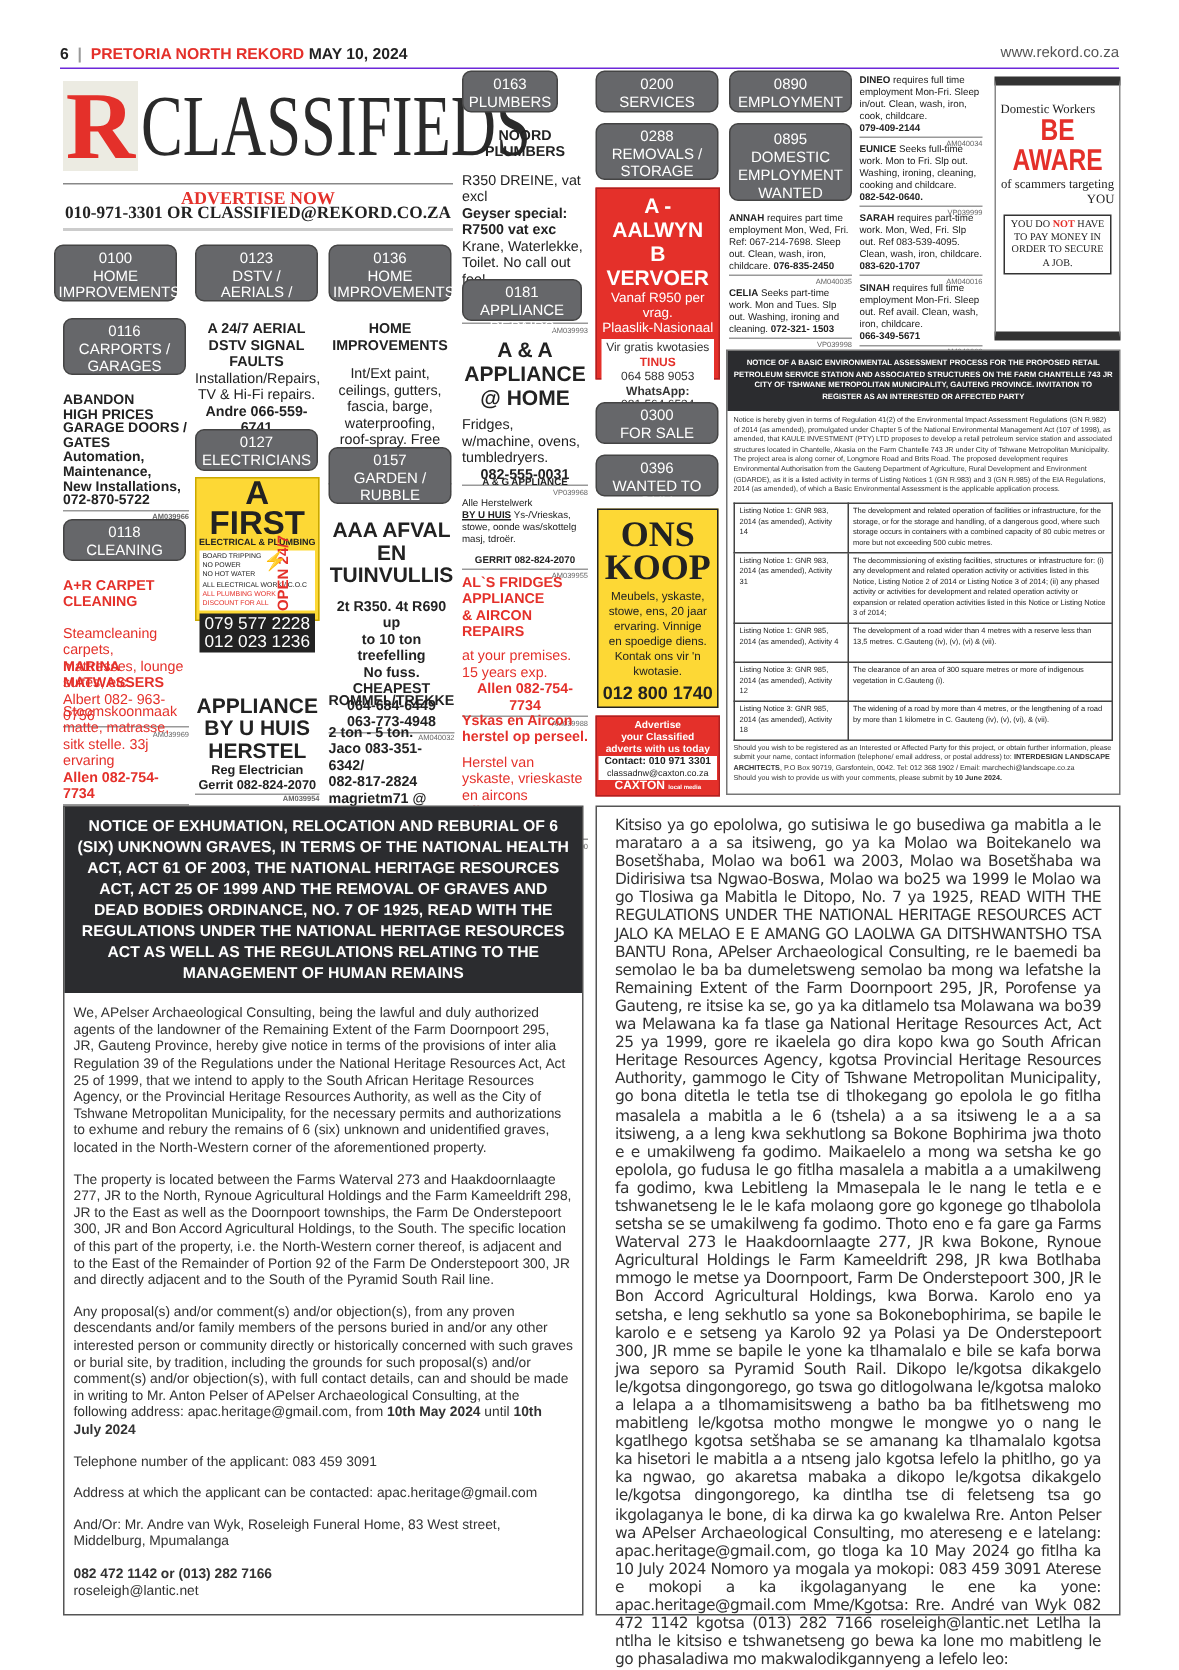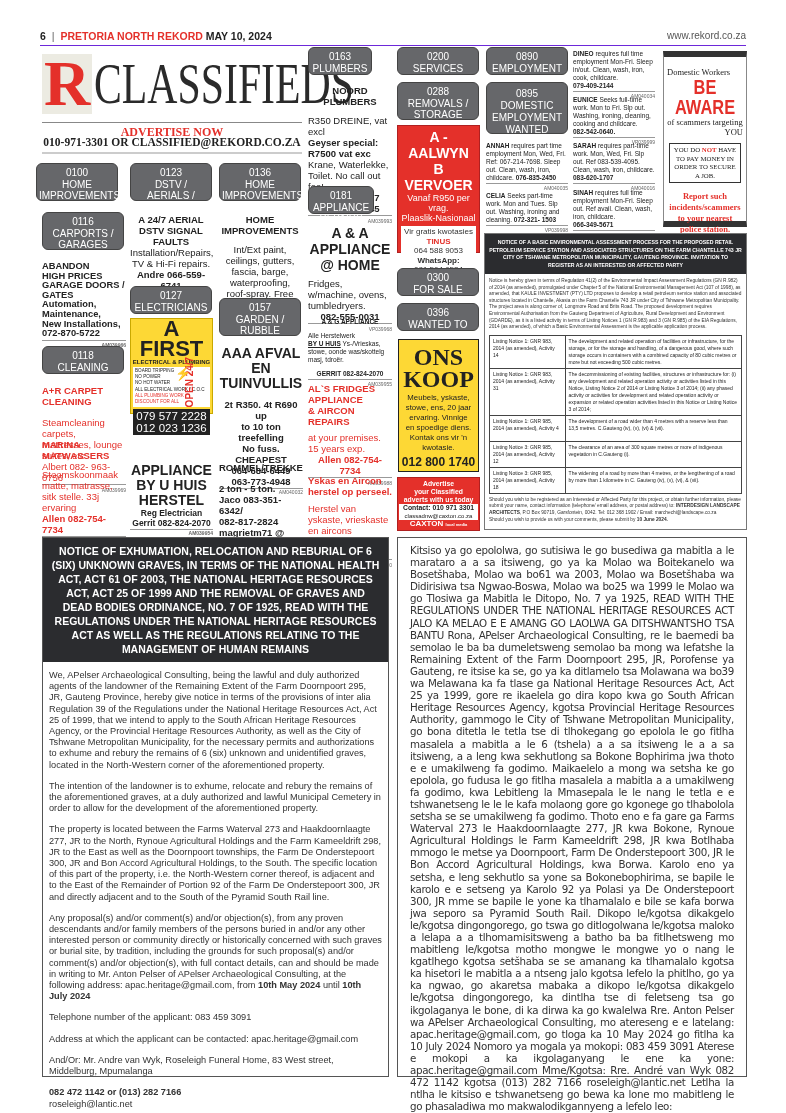--- a/index.html
+++ b/index.html
@@ -176,21 +176,21 @@
   <div class="ctr" style="font-weight:bold">NOORD</div>
   <div class="ctr" style="font-weight:bold;margin-bottom:8px">PLUMBERS</div>
   <div>R350 DREINE, vat excl</div>
   <div style="font-weight:bold">Geyser special:</div>
   <div style="font-weight:bold">R7500 vat exc</div>
   <div>Krane, Waterlekke, Toilet. No call out fee!</div>
   <div class="ctr" style="font-weight:bold">079-342-9817</div>
   <div class="ctr" style="font-weight:bold">082-053-1445</div>
   <div class="ref">AM039993</div>
 </div>
-<div class="abs cat" style="left:308px;top:186px;width:66px;height:28px">
+<div class="abs cat" style="left:308px;top:186px;width:80px;height:28px">
   <span>0181</span>
   <span>APPLIANCE REPAIRS</span>
 </div>
 <div class="abs ctr" style="left:308px;top:225px;width:84px;font-weight:bold;font-size:14px;line-height:16px">
   <div>A &amp; A</div>
   <div>APPLIANCE</div>
   <div>@ HOME</div>
 </div>
 <div class="abs ad" style="left:308px;top:278px;width:84px">
   <div>Fridges, w/machine, ovens, tumbledryers.</div>
@@ -307,21 +307,20 @@
 </div>
 
 <div class="abs" style="left:663px;top:51px;width:84px;height:176px;border:1px solid #888;border-top:6px solid #333;border-bottom:6px solid #333;font-family:'Liberation Serif',serif;text-align:center;background:#fff">
   <div style="font-size:8.5px;margin-top:10px;text-align:left;padding-left:3px">Domestic Workers</div>
   <div class="red" style="font-family:'Liberation Sans',sans-serif;font-weight:bold;font-size:20px;line-height:20px;transform:scaleX(.82)">BE AWARE</div>
   <div style="font-size:8.5px">of scammers targeting</div>
   <div style="font-size:8.5px;text-align:right;padding-right:3px">YOU</div>
   <div style="border:1px solid #333;margin:6px 5px;font-size:6.8px;line-height:8.5px;padding:2px">
     <span>YOU DO</span> <b class="red">NOT</b> <span>HAVE TO PAY MONEY IN ORDER TO SECURE A JOB.</span>
   </div>
-  <div class="red" style="font-weight:bold;font-size:8.5px;line-height:11px;padding:2px 3px">Report such incidents/scammers to your nearest police station.</div>
 </div>
 
 <div class="abs" style="left:484px;top:233px;width:263px;height:297px;border:1px solid #777">
   <div class="notice-hdr" style="font-size:5.2px;line-height:7.5px">NOTICE OF A BASIC ENVIRONMENTAL ASSESSMENT PROCESS FOR THE PROPOSED RETAIL PETROLEUM SERVICE STATION AND ASSOCIATED STRUCTURES ON THE FARM CHANTELLE 743 JR CITY OF TSHWANE METROPOLITAN MUNICIPALITY, GAUTENG PROVINCE. INVITATION TO REGISTER AS AN INTERESTED OR AFFECTED PARTY</div>
   <div class="small" style="font-size:4.8px;line-height:6.6px;padding:4px 4px">Notice is hereby given in terms of Regulation 41(2) of the Environmental Impact Assessment Regulations (GN R.982) of 2014 (as amended), promulgated under Chapter 5 of the National Environmental Management Act (107 of 1998), as amended, that KAULE INVESTMENT (PTY) LTD proposes to develop a retail petroleum service station and associated structures located in Chantelle, Akasia on the Farm Chantelle 743 JR under City of Tshwane Metropolitan Municipality. The project area is along corner of, Longmore Road and Brits Road. The proposed development requires Environmental Authorisation from the Gauteng Department of Agriculture, Rural Development and Environment (GDARDE), as it is a listed activity in terms of Listing Notices 1 (GN R.983) and 3 (GN R.985) of the EIA Regulations, 2014 (as amended), of which a Basic Environmental Assessment is the applicable application process.</div>
   <div style="padding:0 4px">
     <table class="lt">
       <tbody>
           <tr>
             <td style="width:30%;height:28px">Listing Notice 1: GNR 983, 2014 (as amended), Activity 14</td>
@@ -349,21 +348,20 @@
   <div class="small" style="font-size:4.8px;line-height:6.6px;padding:3px 4px">
     <span>Should you wish to be registered as an Interested or Affected Party for this project, or obtain further information, please submit your name, contact information (telephone/ email address, or postal address) to:</span> <b>INTERDESIGN LANDSCAPE ARCHITECTS</b><span>, P.O Box 90719, Garsfontein, 0042. Tel: 012 368 1902 / Email: marchechi@landscape.co.za</span><br>
     <span>Should you wish to provide us with your comments, please submit by</span> <b>10 June 2024.</b>
   </div>
 </div>
 
 <div class="abs" style="left:42px;top:537px;width:347px;height:540px;border:1px solid #555">
   <div class="exh-hdr">NOTICE OF EXHUMATION, RELOCATION AND REBURIAL OF 6 (SIX) UNKNOWN GRAVES, IN TERMS OF THE NATIONAL HEALTH ACT, ACT 61 OF 2003, THE NATIONAL HERITAGE RESOURCES ACT, ACT 25 OF 1999 AND THE REMOVAL OF GRAVES AND DEAD BODIES ORDINANCE, NO. 7 OF 1925, READ WITH THE REGULATIONS UNDER THE NATIONAL HERITAGE RESOURCES ACT AS WELL AS THE REGULATIONS RELATING TO THE MANAGEMENT OF HUMAN REMAINS</div>
   <div class="exh-body">
     <p>We, APelser Archaeological Consulting, being the lawful and duly authorized agents of the landowner of the Remaining Extent of the Farm Doornpoort 295, JR, Gauteng Province, hereby give notice in terms of the provisions of inter alia Regulation 39 of the Regulations under the National Heritage Resources Act, Act 25 of 1999, that we intend to apply to the South African Heritage Resources Agency, or the Provincial Heritage Resources Authority, as well as the City of Tshwane Metropolitan Municipality, for the necessary permits and authorizations to exhume and rebury the remains of 6 (six) unknown and unidentified graves, located in the North-Western corner of the aforementioned property.</p>
-    <p>The intention of the landowner is to exhume, relocate and rebury the remains of the aforementioned graves, at a duly authorized and lawful Municipal Cemetery in order to allow for the development of the aforementioned property.</p>
     <p>The property is located between the Farms Waterval 273 and Haakdoornlaagte 277, JR to the North, Rynoue Agricultural Holdings and the Farm Kameeldrift 298, JR to the East as well as the Doornpoort townships, the Farm De Onderstepoort 300, JR and Bon Accord Agricultural Holdings, to the South. The specific location of this part of the property, i.e. the North-Western corner thereof, is adjacent and to the East of the Remainder of Portion 92 of the Farm De Onderstepoort 300, JR and directly adjacent and to the South of the Pyramid South Rail line.</p>
     <p><span>Any proposal(s) and/or comment(s) and/or objection(s), from any proven descendants and/or family members of the persons buried in and/or any other interested person or community directly or historically concerned with such graves or burial site, by tradition, including the grounds for such proposal(s) and/or comment(s) and/or objection(s), with full contact details, can and should be made in writing to Mr. Anton Pelser of APelser Archaeological Consulting, at the following address: apac.heritage@gmail.com,  from</span> <b>10th May 2024</b> <span>until</span> <b>10th July 2024</b></p>
     <p>Telephone number of the applicant: 083 459 3091</p>
     <p>Address at which the applicant can be contacted: apac.heritage@gmail.com</p>
     <p>And/Or: Mr. Andre van Wyk, Roseleigh Funeral Home, 83 West street, Middelburg, Mpumalanga</p>
     <div style="font-weight:bold">082 472 1142 or (013) 282 7166</div>
     <p>roseleigh@lantic.net</p>
 
   </div>
 </div>

